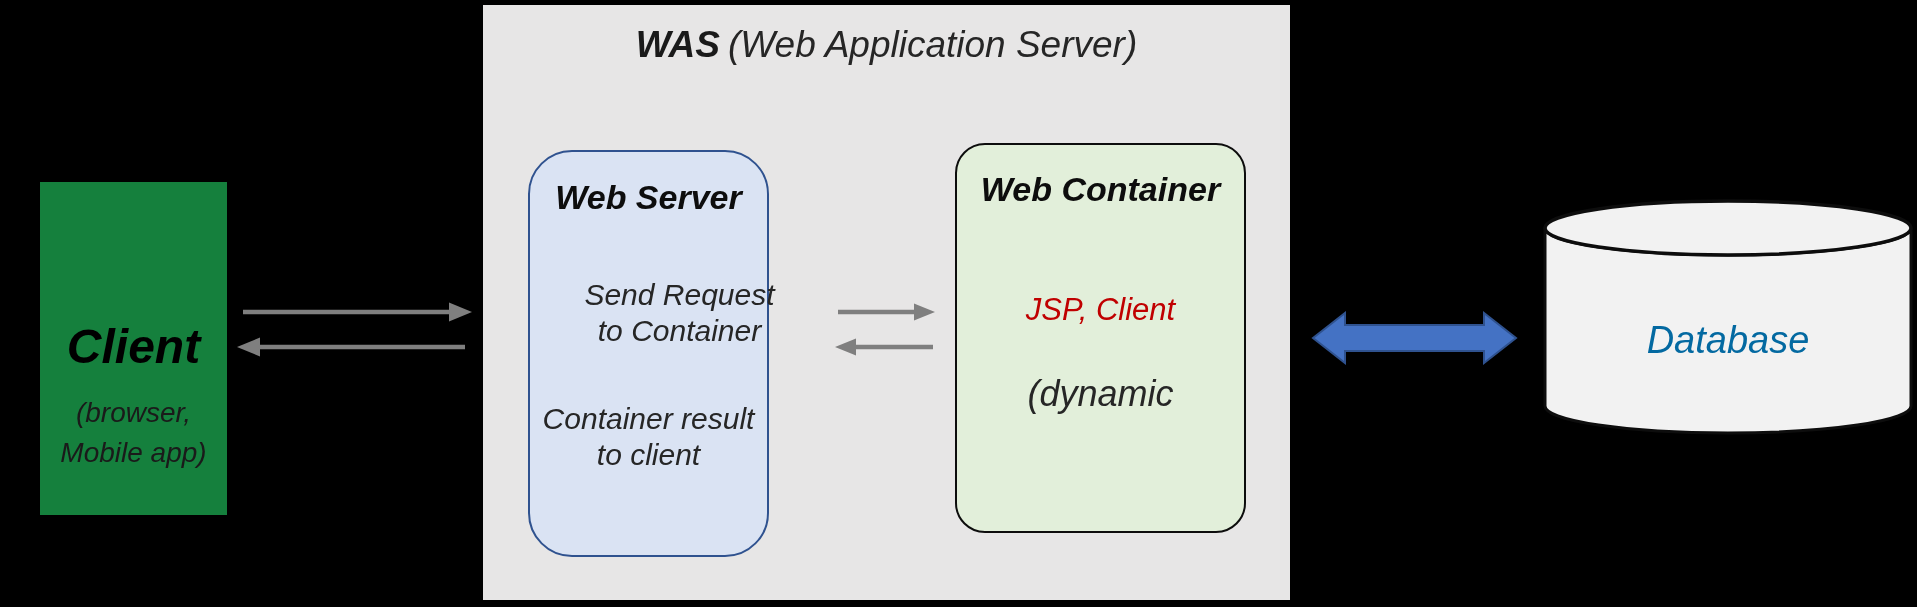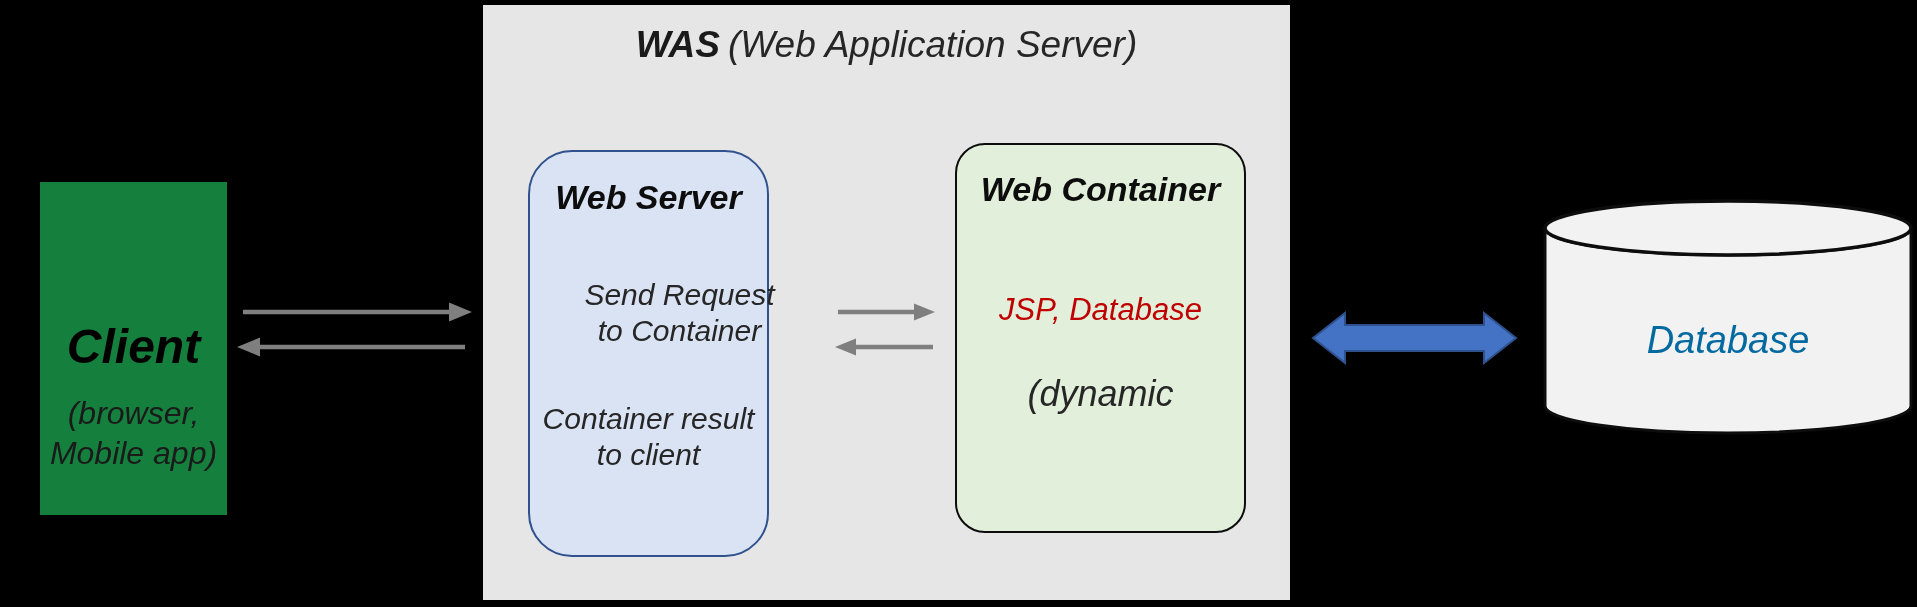--- a/index.html
+++ b/index.html
@@ -33,21 +33,21 @@
     left: 40px; top: 182px; width: 187px; height: 333px;
     background: #15803d;
   }
   .client-title {
     position: absolute; top: 139px; left: 0; width: 100%;
     text-align: center; font-size: 48px; line-height: 52px;
     font-weight: bold; color: #000000;
   }
   .client-sub {
     position: absolute; top: 211px; left: 0; width: 100%;
-    text-align: center; font-size: 32px; line-height: 40px; color: #1a1a1a;
+    text-align: center; font-size: 28px; line-height: 40px; color: #1a1a1a;
   }
 
   
   .ws-box {
     left: 528px; top: 150px; width: 241px; height: 407px;
     background: #DAE3F3; border: 2.5px solid #2F528F;
     border-radius: 44px; box-sizing: border-box;
   }
   .ws-title {
     position: absolute; top: 24px; left: 0; width: 100%;
@@ -108,21 +108,21 @@
       <div>to Container</div>
     </div>
     <div class="ws-para2">
       <div>Container result</div>
       <div>to client</div>
     </div>
   </div>
 
   <div class="abs wc-box">
     <div class="wc-title">Web Container</div>
-    <div class="wc-tech">JSP, Database</div>
+    <div class="wc-tech">JSP, Client</div>
     <div class="wc-sub">
       <div>(dynamic</div>
     </div>
   </div>
 
   <svg class="abs" style="left:233px; top:300px;" width="245" height="60" viewBox="0 0 245 60">
     <g>
       <line x1="10" y1="12" x2="220" y2="12" stroke="#7F7F7F" stroke-width="4.5"></line>
       <polygon points="239,12 216,2.5 216,21.5" fill="#7F7F7F"></polygon>
     </g>

